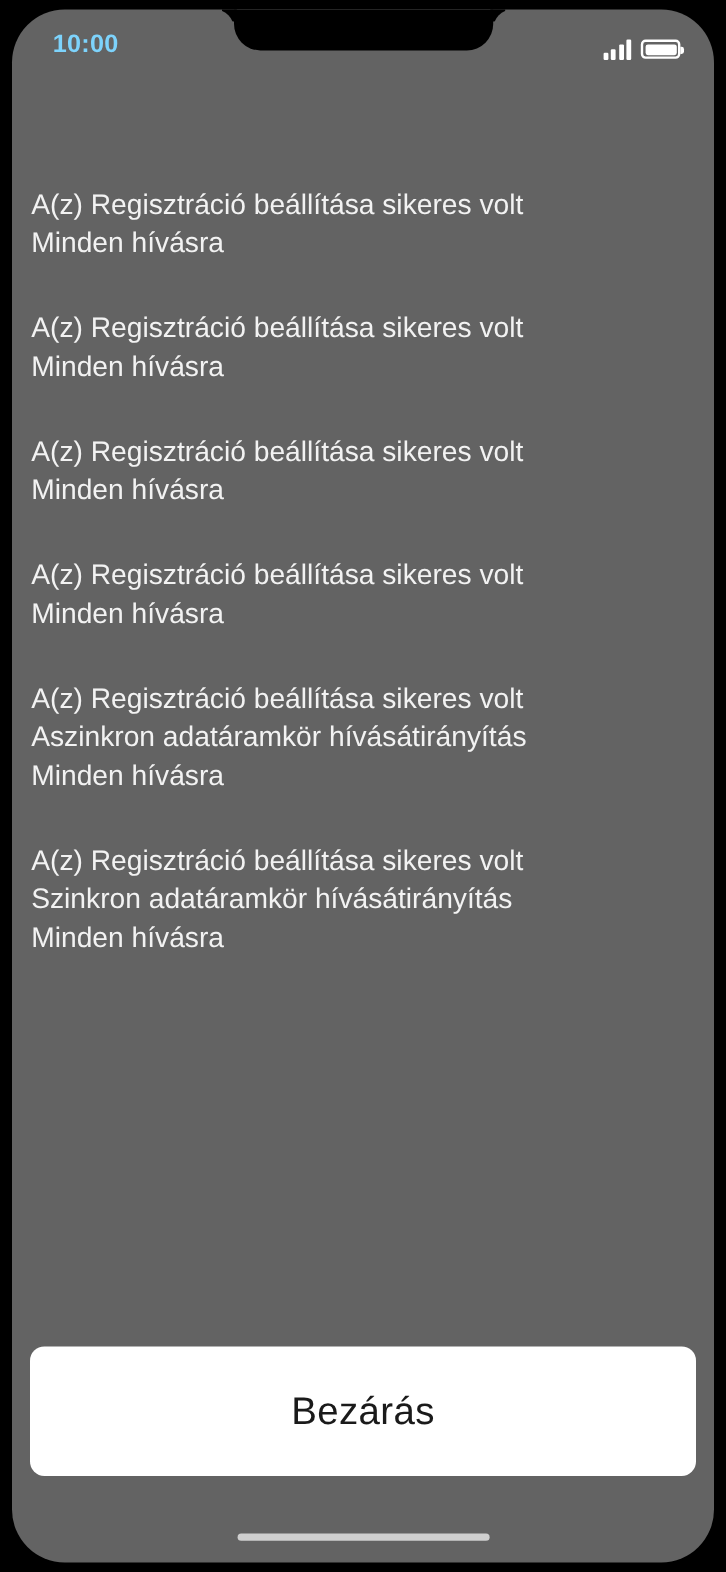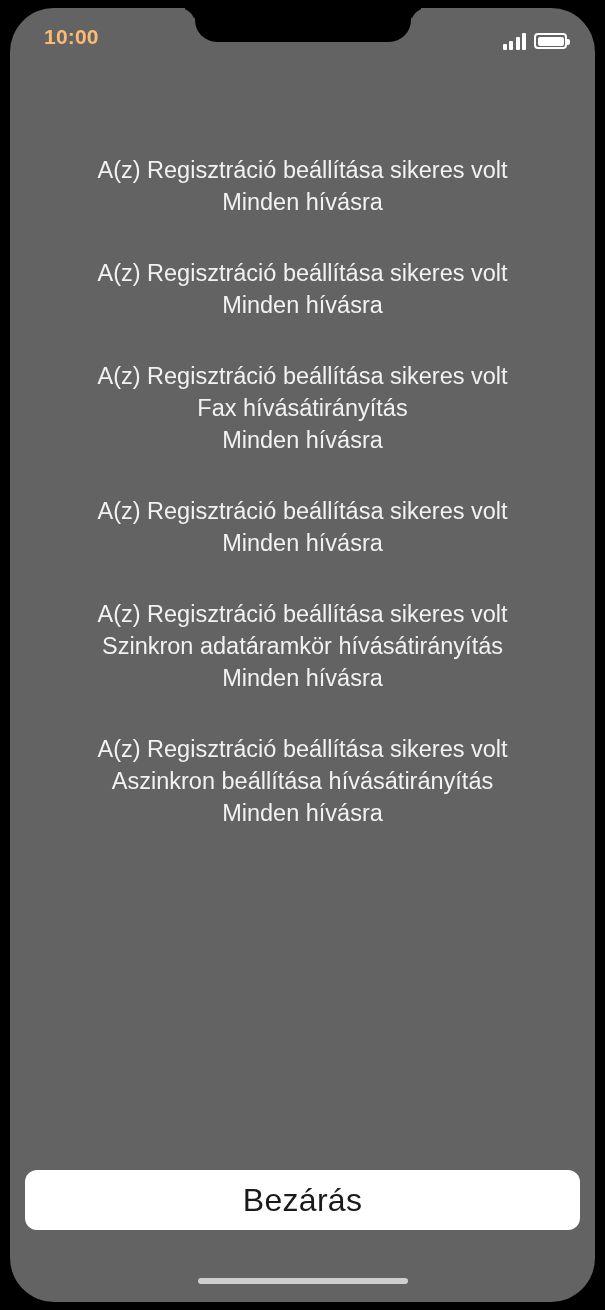--- a/index.html
+++ b/index.html
@@ -72,21 +72,21 @@
     top: 0;
     left: 0;
     width: 585px;
     height: 58px;
     z-index: 15;
   }
   .status-time {
     position: absolute;
     left: 34px;
     top: 17px;
-    color: #fdba74;
+    color: #7dd3fc;
     font-size: 21px;
     font-weight: bold;
     letter-spacing: 0.2px;
   }
   .status-right {
     position: absolute;
     right: 28px;
     top: 20px;
     display: flex;
     align-items: flex-end;
@@ -149,39 +149,38 @@
     bottom: 0;
   }
 
   .message-list {
     position: absolute;
     top: 88px;
     left: 0;
     width: 585px;
   }
   .message {
-    text-align: center;
     color: #f2f2f2;
     font-size: 23.5px;
     line-height: 32px;
     margin-bottom: 39px;
     padding: 0 16px;
     box-sizing: border-box;
   }
   .message div {
     white-space: nowrap;
   }
 
   
   .close-button {
     position: absolute;
     left: 15px;
     right: 15px;
     bottom: 72px;
-    height: 60px;
+    height: 108px;
     background: #ffffff;
     border-radius: 12px;
     display: flex;
     align-items: center;
     justify-content: center;
     color: #1a1a1a;
     font-size: 32px;
     letter-spacing: 0.3px;
     cursor: pointer;
   }
@@ -229,38 +228,37 @@
           <div>Minden hívásra</div>
         </div>
 
         <div class="message">
           <div>A(z) Regisztráció beállítása sikeres volt</div>
           <div>Minden hívásra</div>
         </div>
 
         <div class="message">
           <div>A(z) Regisztráció beállítása sikeres volt</div>
-          <div>Fax hívásátirányítás</div>
-          <div>Minden hívásra</div>
-        </div>
-
-        <div class="message">
-          <div>A(z) Regisztráció beállítása sikeres volt</div>
+          <div>Minden hívásra</div>
+        </div>
+
+        <div class="message">
+          <div>A(z) Regisztráció beállítása sikeres volt</div>
+          <div>Minden hívásra</div>
+        </div>
+
+        <div class="message">
+          <div>A(z) Regisztráció beállítása sikeres volt</div>
+          <div>Aszinkron adatáramkör hívásátirányítás</div>
           <div>Minden hívásra</div>
         </div>
 
         <div class="message">
           <div>A(z) Regisztráció beállítása sikeres volt</div>
           <div>Szinkron adatáramkör hívásátirányítás</div>
-          <div>Minden hívásra</div>
-        </div>
-
-        <div class="message">
-          <div>A(z) Regisztráció beállítása sikeres volt</div>
-          <div>Aszinkron beállítása hívásátirányítás</div>
           <div>Minden hívásra</div>
         </div>
 
       </div>
 
       <div class="close-button">
         <span>Bezárás</span>
       </div>
 
       <div class="home-indicator"></div>

